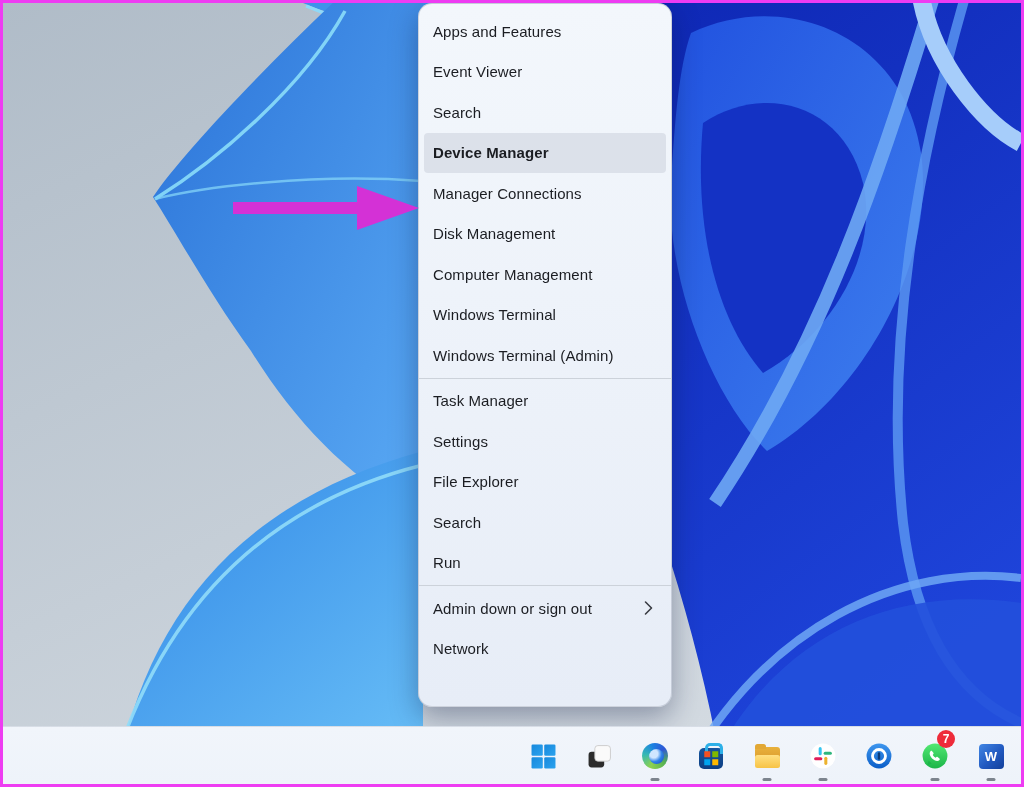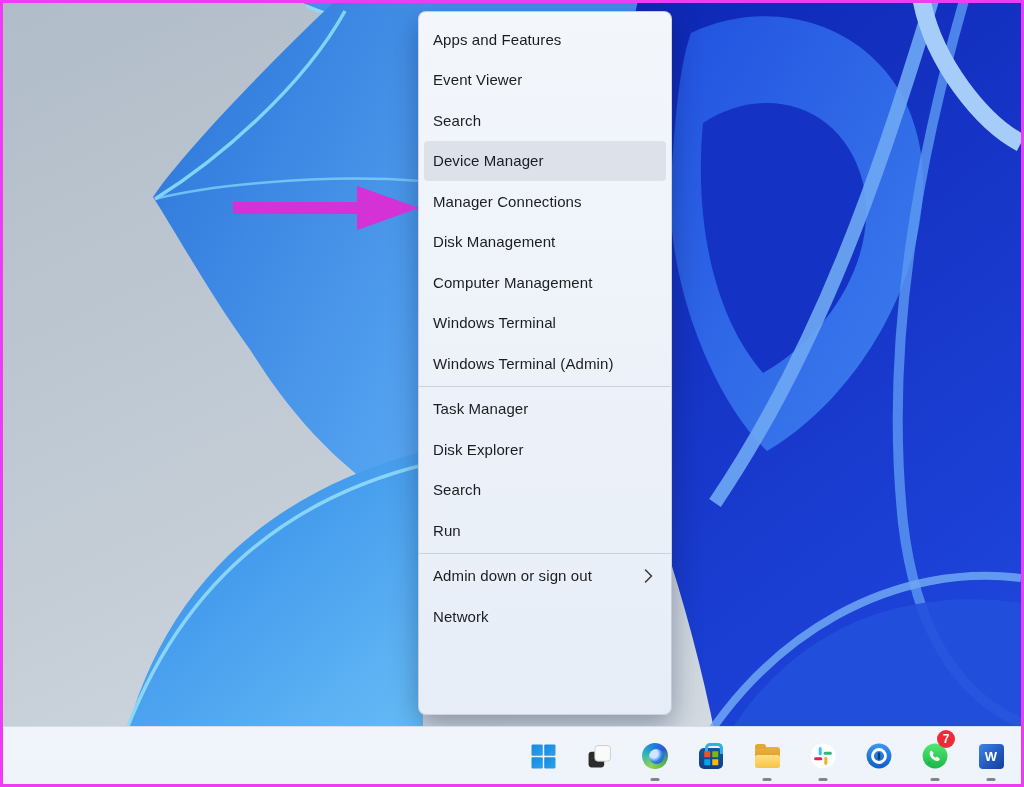--- a/index.html
+++ b/index.html
@@ -11,27 +11,27 @@
   html,body{width:1024px;height:787px;}
   body{font-family:"Liberation Sans","DejaVu Sans",sans-serif;overflow:hidden;}
   .frame{position:relative;width:1024px;height:787px;border:3px solid var(--frame);background:#b6c2cd;}
   .screen{position:absolute;inset:0;overflow:hidden;}
   .wallpaper{position:absolute;left:0;top:0;width:1018px;height:781px;}
 
   
   .arrow-svg{position:absolute;left:220px;top:175px;width:200px;height:60px;z-index:3;}
 
   
-  .menu{position:absolute;left:415px;top:8px;width:254px;height:704px;z-index:2;
+  .menu{position:absolute;left:415px;top:0;width:254px;height:704px;z-index:2;
     background:linear-gradient(180deg,var(--menu-bg1),var(--menu-bg2));
-    border:1px solid rgba(110,120,140,.28);border-radius:8px;
+    border:1px solid rgba(110,120,140,.28);border-radius:14px;
     box-shadow:0 10px 28px rgba(10,20,60,.35);padding-top:7px;overflow:hidden;}
   .menu-item{position:relative;height:40.5px;margin:0 5px;padding-left:9px;border-radius:4px;
     display:flex;align-items:center;font-size:15px;color:var(--menu-text);letter-spacing:.1px;cursor:default;}
-  .menu-item.highlighted{background:var(--menu-hl);}
+  .menu-item.highlighted{background:var(--menu-hl);font-weight:bold;}
   .menu-sep{height:1px;background:var(--sep);margin:2px 0;}
   .chevron{position:absolute;right:13px;top:50%;transform:translateY(-50%);display:flex;}
 
   
   .taskbar{position:absolute;left:0;bottom:0;width:1018px;height:58px;z-index:4;
     background:linear-gradient(180deg,#f1f5fb,var(--taskbar));
     border-top:1px solid rgba(90,100,120,.15);}
   .tb-slot{position:absolute;top:0;width:40px;height:58px;display:flex;align-items:center;justify-content:center;}
   .tb-ind{position:absolute;bottom:4px;left:50%;transform:translateX(-50%);width:9px;height:3px;border-radius:1.5px;background:var(--ind);opacity:.78;}
   .tb-badge{position:absolute;top:3px;right:0;min-width:18px;height:18px;border-radius:9px;background:var(--badge);
@@ -135,21 +135,24 @@
           <span>Windows Terminal</span>
         </div>
         <div class="menu-item">
           <span>Windows Terminal (Admin)</span>
         </div>
         <div class="menu-sep"></div>
         <div class="menu-item">
           <span>Task Manager</span>
         </div>
         <div class="menu-item">
-          <span>Disk Explorer</span>
+          <span>Settings</span>
+        </div>
+        <div class="menu-item">
+          <span>File Explorer</span>
         </div>
         <div class="menu-item">
           <span>Search</span>
         </div>
         <div class="menu-item">
           <span>Run</span>
         </div>
         <div class="menu-sep"></div>
         <div class="menu-item">
           <span>Admin down or sign out</span>

